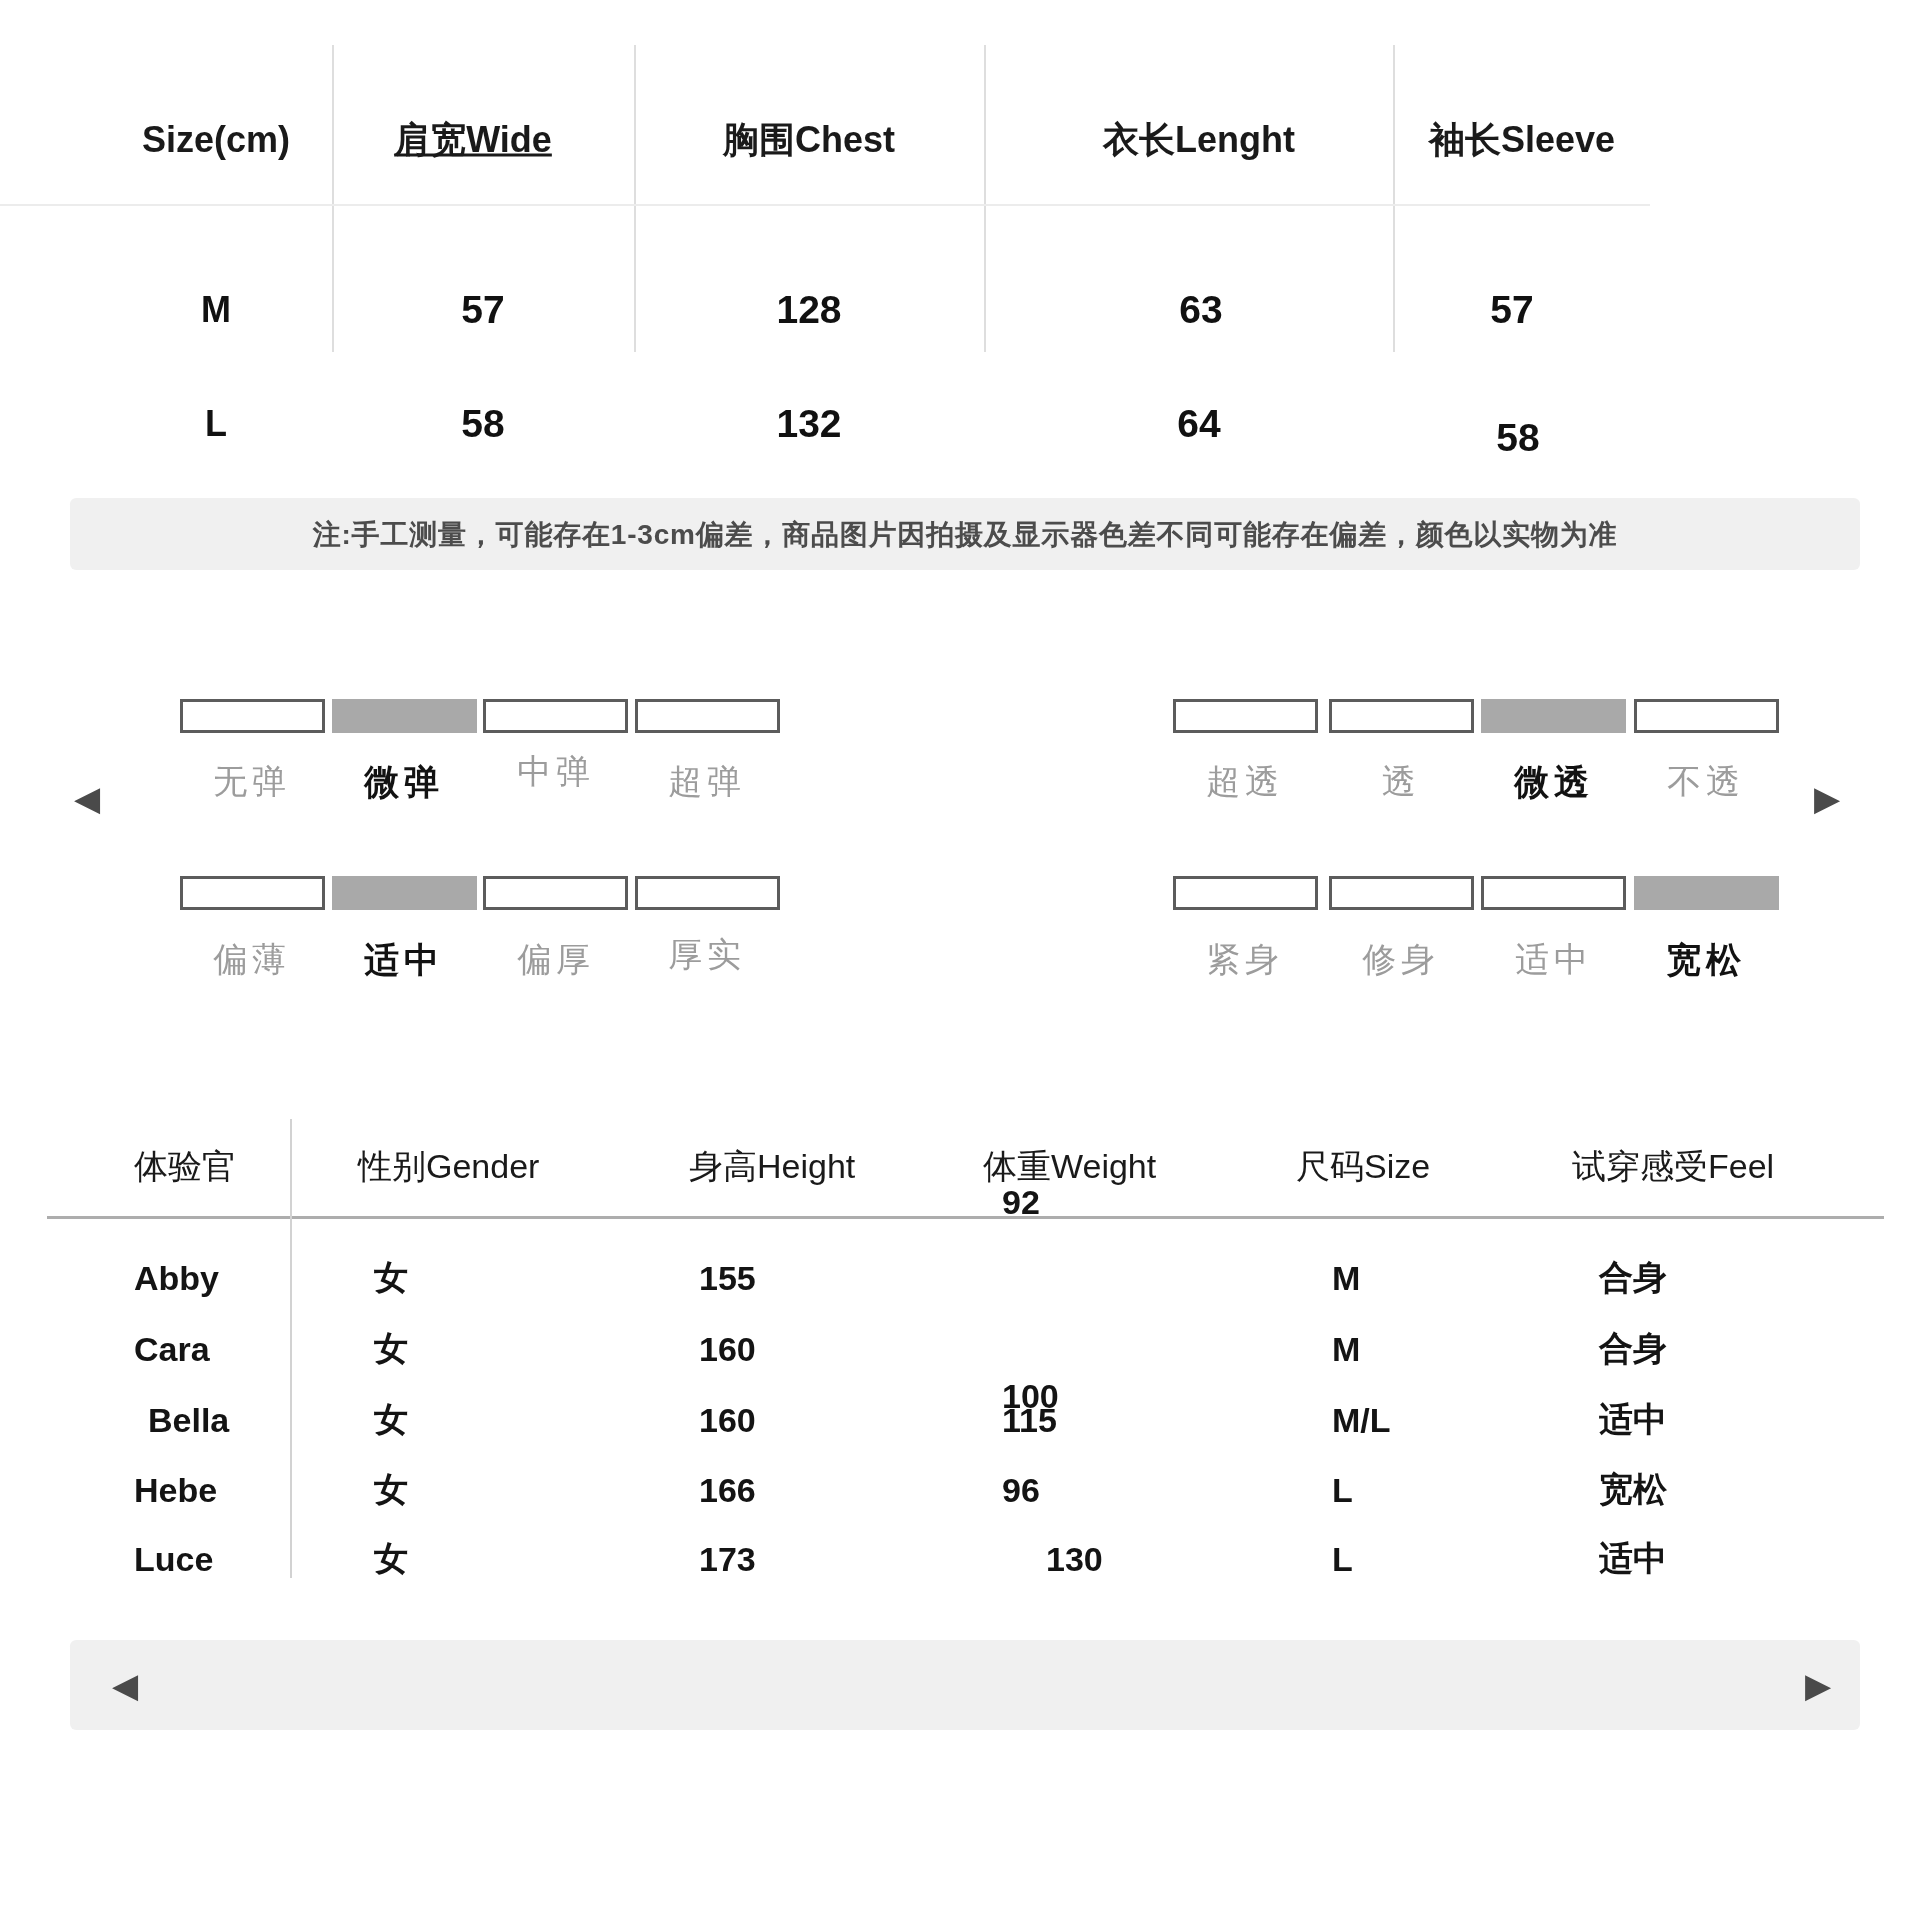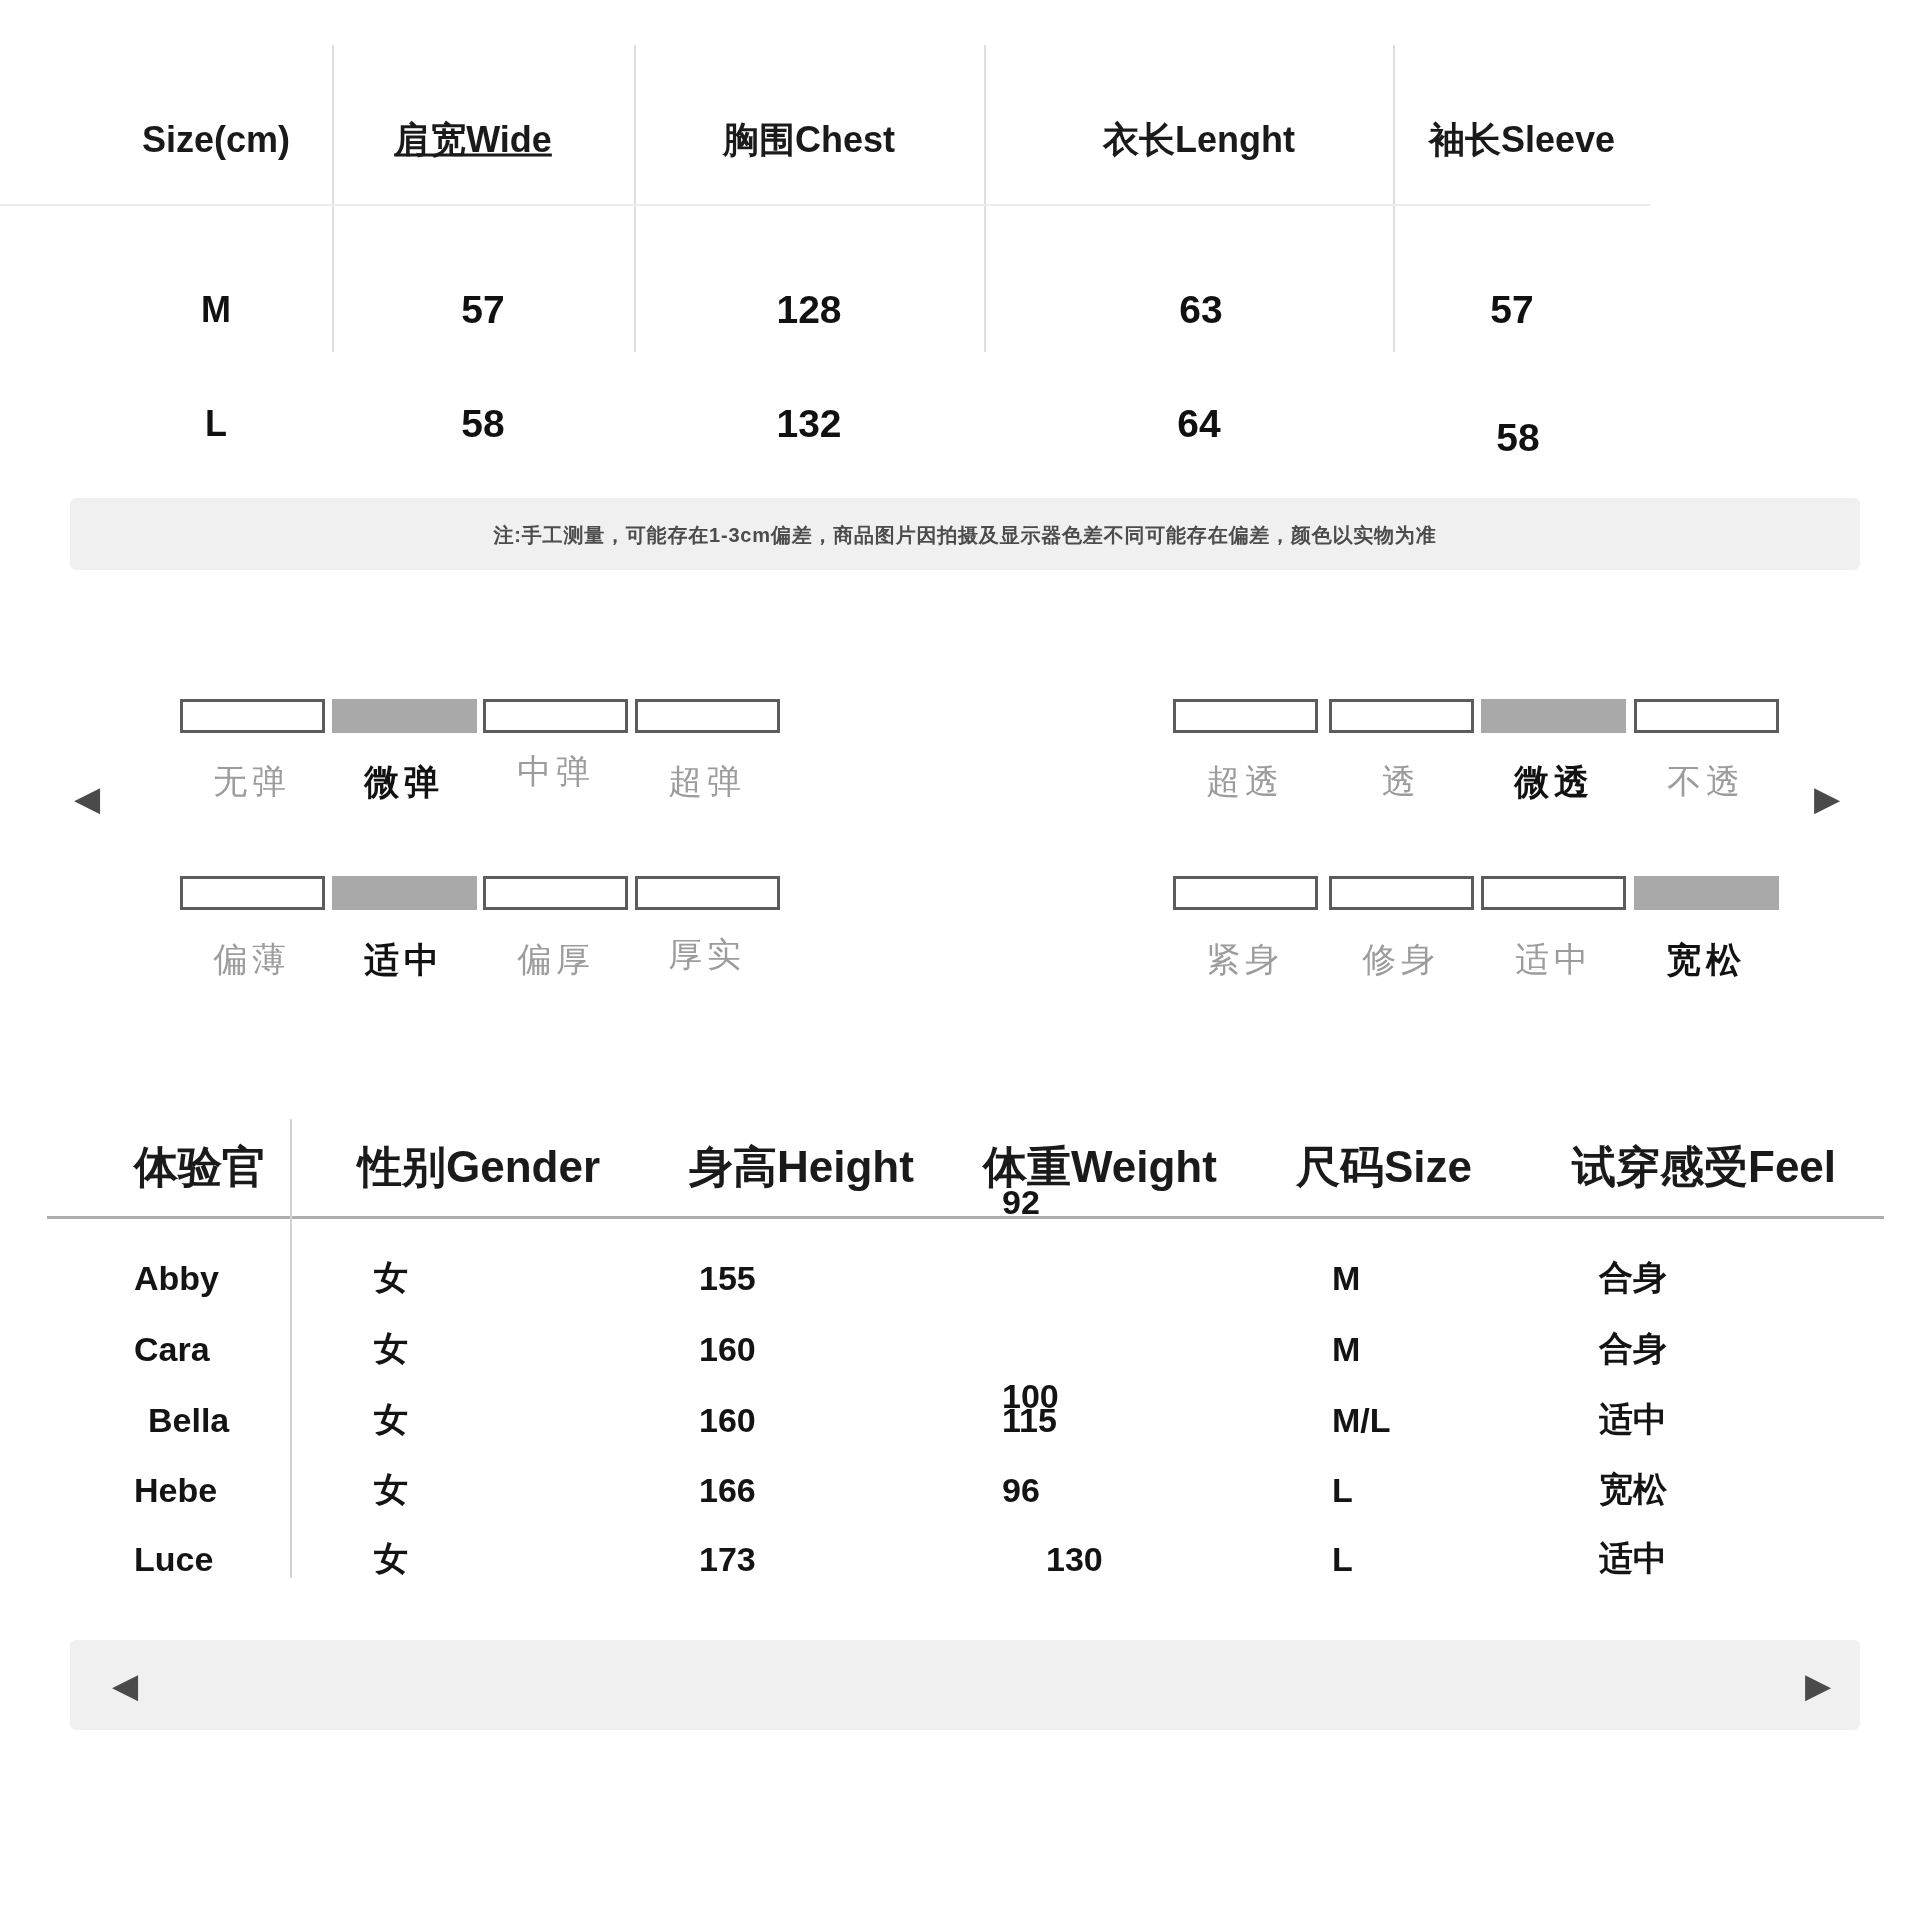--- a/index.html
+++ b/index.html
@@ -7,27 +7,27 @@
         font-family:"Liberation Sans","DejaVu Sans",sans-serif;}
   .abs{position:absolute;}
   .c{transform:translate(-50%,-50%);white-space:nowrap;}
   .my{transform:translateY(-50%);white-space:nowrap;}
   .hdr1{font-size:36px;font-weight:700;color:#1a1a1a;}
   .val1{font-size:39px;font-weight:600;color:#111;}
   .rowlbl{font-size:36px;font-weight:700;color:#111;}
   .vline1{width:1.6px;background:#dedede;}
   .hline-faint{height:1.6px;background:#ececec;}
   .bar{background:#f0f0f0;border-radius:6.2px;}
-  .bartext{font-size:20px;font-weight:700;color:#4c4c4c;letter-spacing:0.8px;}
+  .bartext{font-size:28px;font-weight:700;color:#4c4c4c;letter-spacing:0.8px;}
   .box{width:145px;height:34px;background:#ffffff;border:3.1px solid #5c5c5c;box-sizing:border-box;}
   .box.on{background:#a9a9a9;border-color:#a9a9a9;}
   .slabel{font-size:34px;font-weight:500;color:#9c9c9c;letter-spacing:4.7px;}
   .slabel.on{font-weight:800;color:#121212;font-size:35px;}
   .arrow{font-size:34px;color:#4a4a4a;line-height:1;}
-  .fhdr{font-size:44px;font-weight:700;color:#1a1a1a;}
+  .fhdr{font-size:34px;font-weight:400;color:#1a1a1a;}
   .fval{font-size:34px;font-weight:700;color:#141414;}
   .underline2{height:3.1px;background:#adadad;}
   .vline2{width:1.6px;background:#d2d2d2;}
 </style>
 </head>
 <body>
 
 <div id="page">
 
   <div class="abs vline1" style="left:332px;top:45px;height:307px;"></div>

